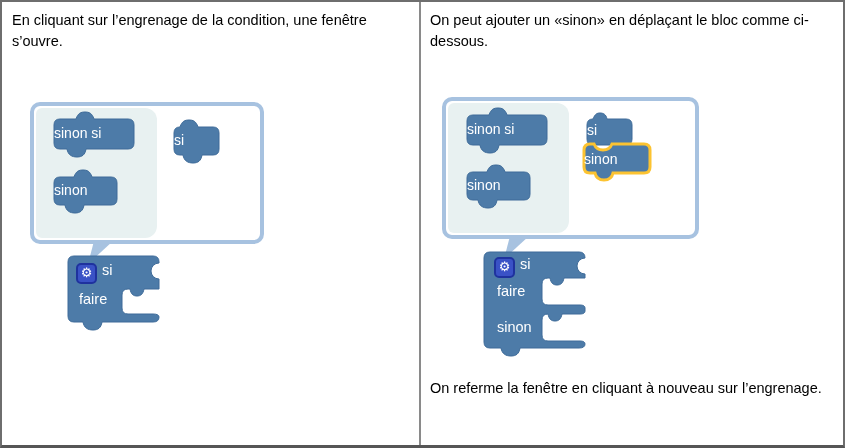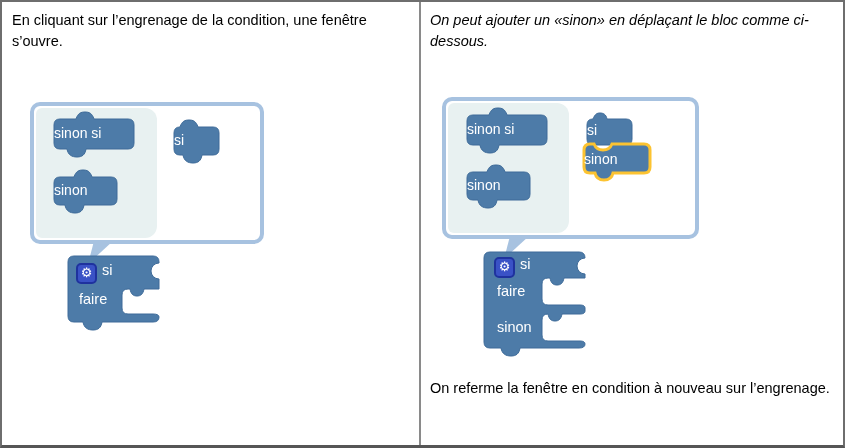--- a/index.html
+++ b/index.html
@@ -91,21 +91,21 @@
       <svg width="94" height="78">
         <path d="M 6 0 H 85 Q 91 0 91 6 V 7 A 8 8 0 0 0 91 23 V 33 H 76 C 75 38 73 40 69 40 C 65 40 63 38 62 33 H 60 Q 54 33 54 39 V 52 Q 54 58 60 58 H 85 Q 91 58 91 61 Q 91 66 85 66 H 34 C 33 72 30 74 25 74 C 20 74 16 72 15 66 H 6 Q 0 66 0 60 V 6 Q 0 0 6 0 Z"></path>
       </svg>
     </div>
     <div class="gear" style="left:74px;top:261px;">⚙</div>
     <span class="mainlabel" style="left:100px;top:258px;">si</span>
     <span class="mainlabel" style="left:77px;top:287px;">faire</span>
   </div>
 
   <div class="cell" id="cell-right">
-    <div class="caption" style="left:7px;top:8px;width:385px;font-style:italic;">On peut ajouter un «sinon» en déplaçant le bloc comme ci-dessous.</div>
+    <div class="caption" style="left:7px;top:8px;width:385px;">On peut ajouter un «sinon» en déplaçant le bloc comme ci-dessous.</div>
 
     <div class="popup" style="left:19px;top:95px;width:257px;height:142px;">
       <div class="flyout"></div>
     </div>
 
     <svg class="tail" style="left:79px;top:233px;" width="30" height="26">
       <polygon points="8,1 27,1 2,24"></polygon>
     </svg>
 
     <div class="blockwrap" style="left:44px;top:113px;width:80px;height:30px;">
@@ -139,18 +139,18 @@
     <div class="blockwrap" style="left:61px;top:250px;width:101px;height:104px;">
       <svg width="104" height="108">
         <path d="M 6 0 H 95 Q 101 0 101 6 A 8 8 0 0 0 101 22 V 26 H 80 C 79 31 77 33 73 33 C 69 33 67 31 66 26 H 64 Q 58 26 58 32 V 47 Q 58 53 64 53 H 96 Q 101 53 101 56 V 59 Q 101 62 96 62 H 78 C 77 67 75 69 71 69 C 67 69 65 67 64 62 Q 58 62 58 68 V 83 Q 58 89 64 89 H 96 Q 101 89 101 92 Q 101 96 95 96 H 36 C 35 102 32 104 27 104 C 22 104 18 102 17 96 H 6 Q 0 96 0 90 V 6 Q 0 0 6 0 Z"></path>
       </svg>
     </div>
     <div class="gear" style="left:71px;top:255px;">⚙</div>
     <span class="mainlabel" style="left:97px;top:252px;">si</span>
     <span class="mainlabel" style="left:74px;top:279px;">faire</span>
     <span class="mainlabel" style="left:74px;top:315px;">sinon</span>
 
-    <div class="caption" style="left:7px;top:376px;width:410px;">On referme la fenêtre en condition à nouveau sur l’engrenage.</div>
+    <div class="caption" style="left:7px;top:376px;width:410px;">On referme la fenêtre en cliquant à nouveau sur l’engrenage.</div>
   </div>
 
   <div class="vdivider"></div>
 
 </div>
 
 </body></html>

